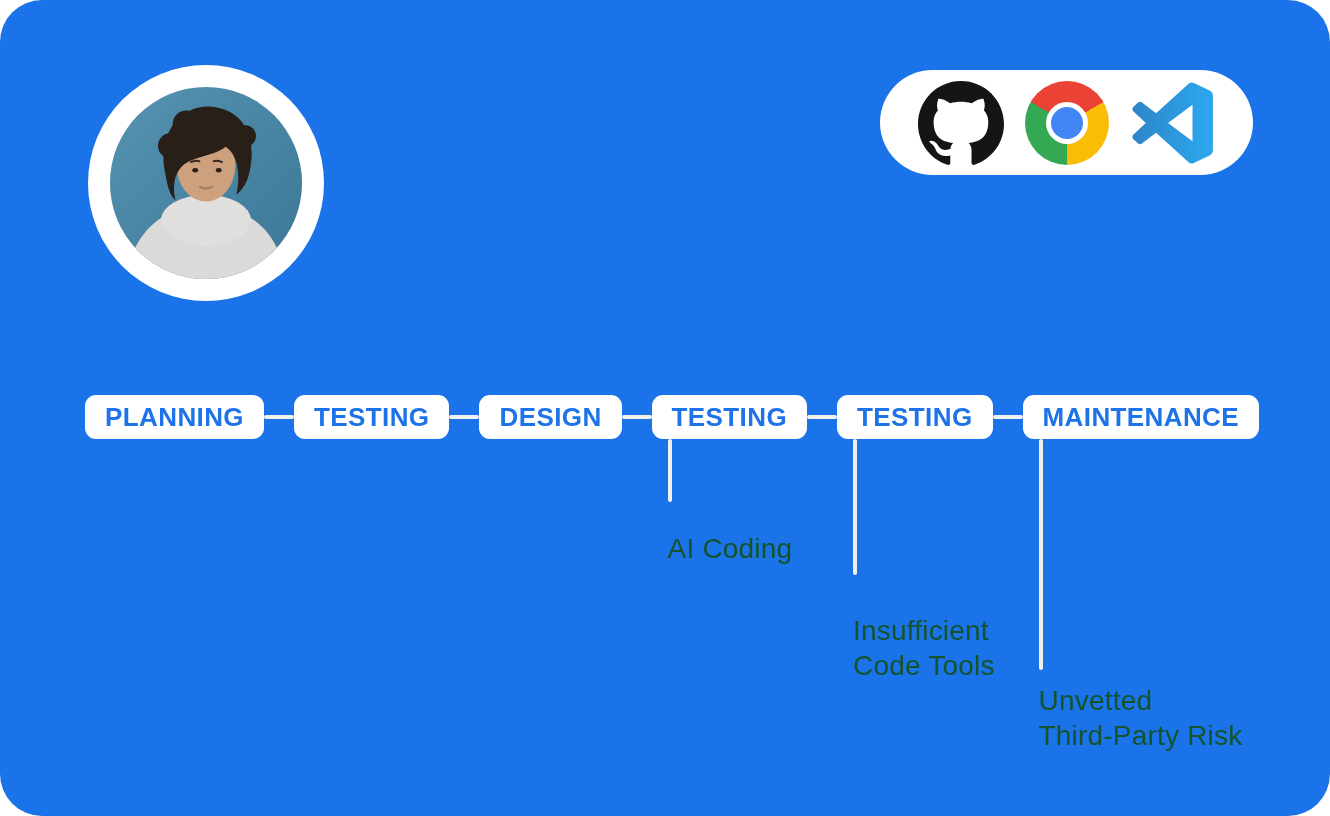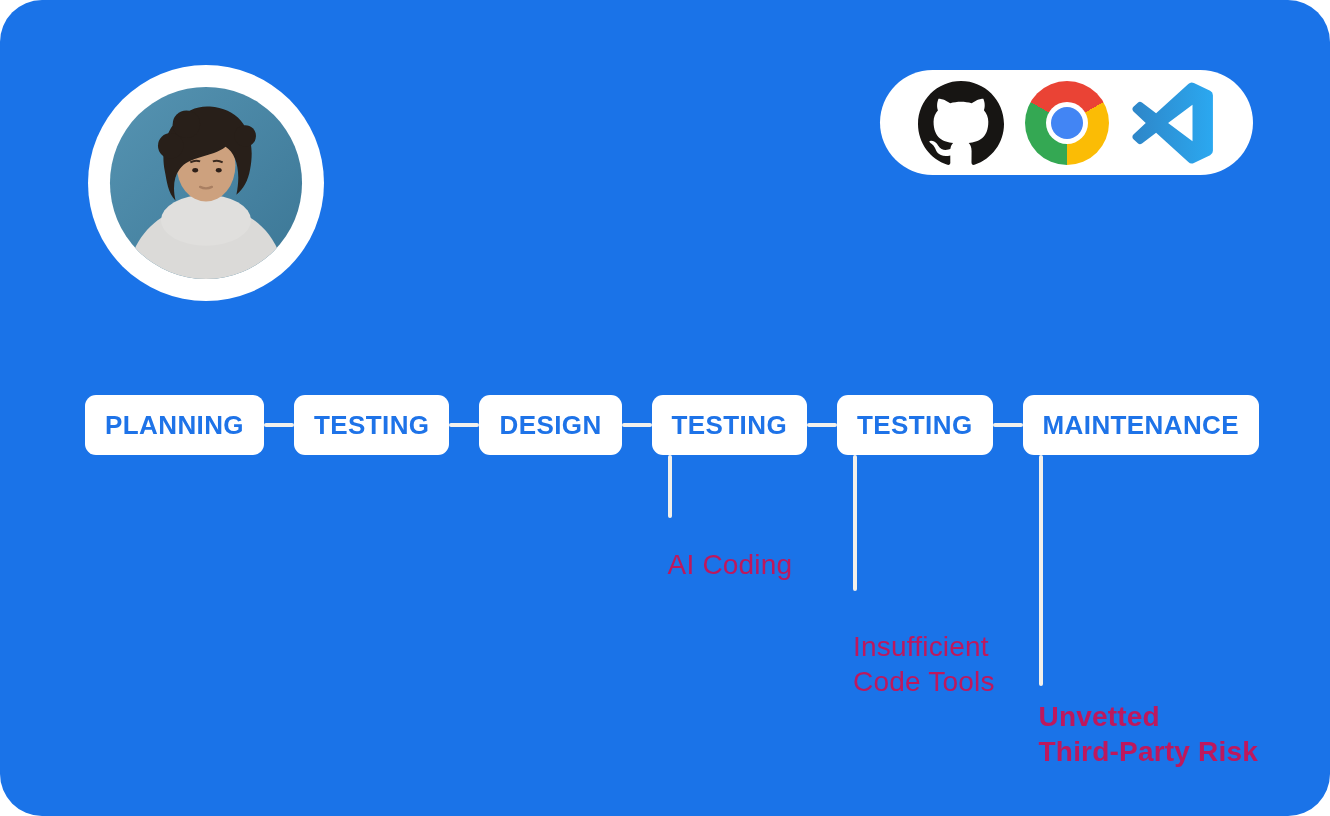--- a/index.html
+++ b/index.html
@@ -19,35 +19,35 @@
   .tool{width:86px;height:86px;display:flex;align-items:center;justify-content:center;}
   .tool svg{display:block;}
   .chrome{position:relative;width:84px;height:84px;border-radius:50%;
           background:conic-gradient(#EA4335 0 60deg,#FBBC05 60deg 180deg,#34A853 180deg 300deg,#EA4335 300deg 360deg);}
   .chrome::before{content:"";position:absolute;inset:21px;background:#ffffff;border-radius:50%;}
   .chrome::after{content:"";position:absolute;inset:26px;background:#4285F4;border-radius:50%;}
 
   
   .timeline{position:absolute;left:85px;top:395px;display:flex;align-items:center;}
   .stage{position:relative;background:#ffffff;color:#1E73E8;border-radius:11px;
-         padding:17px 20px;font-size:26px;line-height:26px;font-weight:700;letter-spacing:.4px;
+         padding:9px 20px;font-size:26px;line-height:26px;font-weight:700;letter-spacing:.4px;
          white-space:nowrap;}
   .connector{width:30px;height:4px;background:#F2F1ED;border-radius:2px;flex:0 0 auto;}
 
   .drop{position:absolute;left:16px;top:100%;width:4px;background:#F2F0EB;border-radius:2px;}
-  .note{position:absolute;left:16px;color:#be185d;font-weight:400;font-size:28px;line-height:35px;
+  .note{position:absolute;left:16px;color:#14532d;font-weight:400;font-size:28px;line-height:35px;
         letter-spacing:.2px;text-align:left;}
   .note span{display:block;white-space:nowrap;}
 
   .note-coding .drop{height:63px;}
   .note-coding .note{top:calc(100% + 92px);}
   .note-testing .drop{height:136px;}
   .note-testing .note{top:calc(100% + 150px);margin-top:24px;}
   .note-maintenance .drop{height:231px;}
-  .note-maintenance .note{top:calc(100% + 244px);font-weight:bold;}
+  .note-maintenance .note{top:calc(100% + 244px);}
 </style>
 </head>
 <body>
 
 <div class="card">
 
   <div class="avatar-ring">
     <svg viewBox="0 0 200 200" width="196" height="196">
       <defs>
         <clipPath id="avclip">

